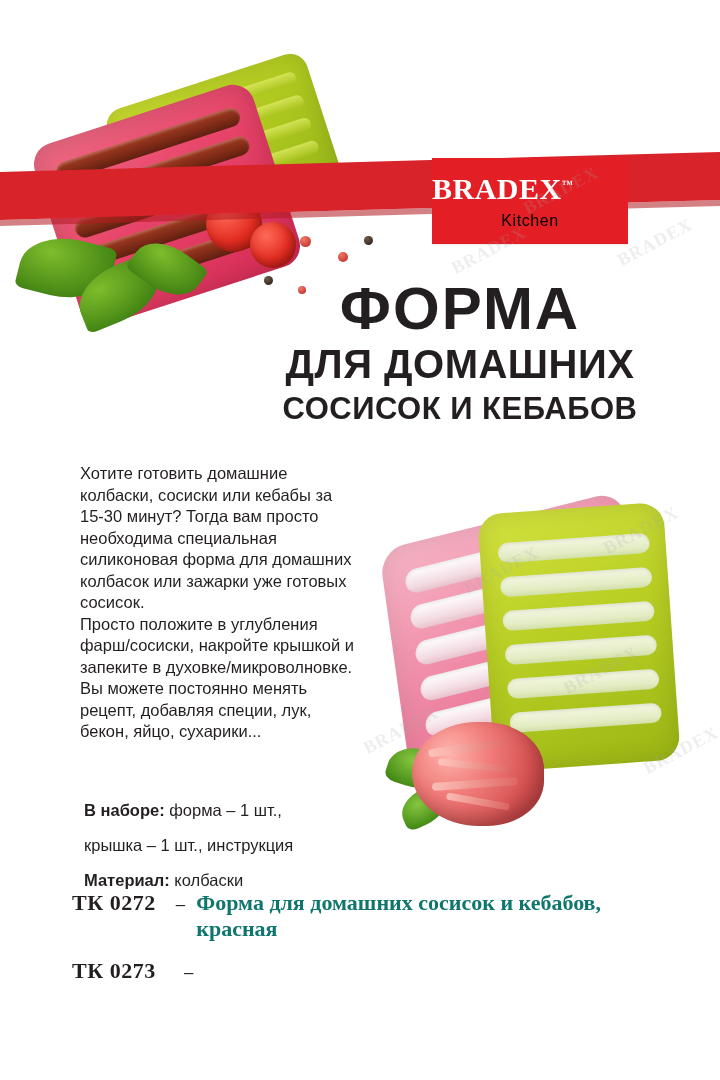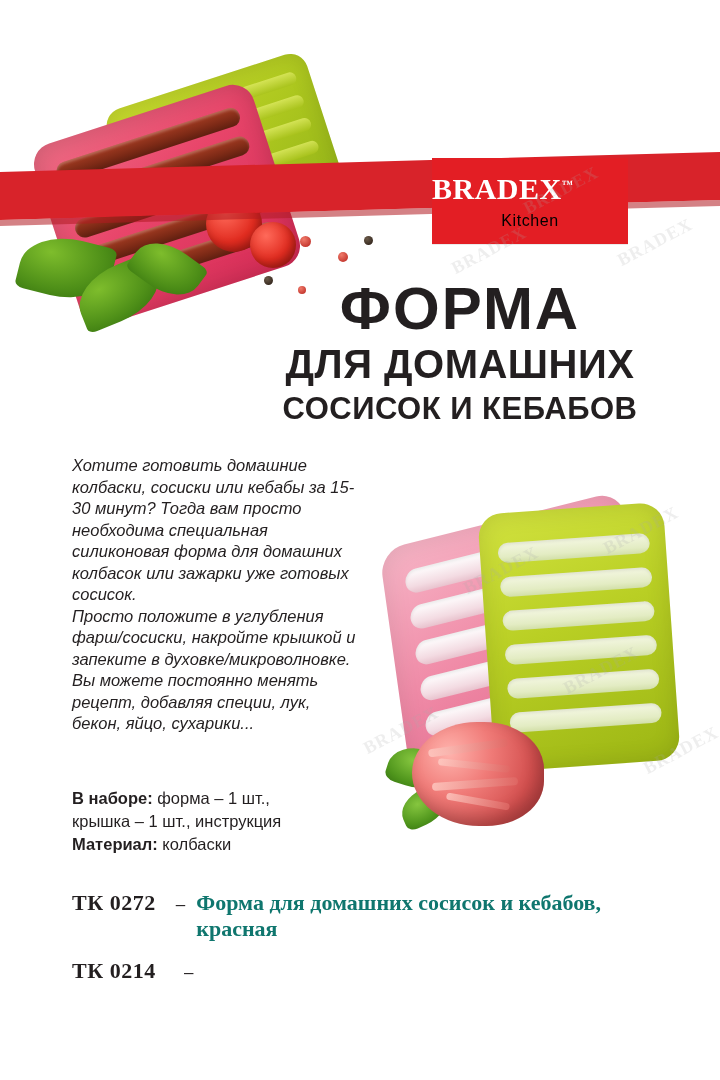--- a/index.html
+++ b/index.html
@@ -122,33 +122,33 @@
   
   .body-copy {
     position: absolute;
     left: 72px;
     top: 455px;
     width: 290px;
     font-size: 16.5px;
     line-height: 21.5px;
     color: #231f20;
   }
-  .body-copy p { margin: 0; font-style: italic; }
+  .body-copy p { margin: 8px; }
 
   
   .specs {
     position: absolute;
     left: 72px;
     top: 787px;
     width: 350px;
     font-size: 16.5px;
     line-height: 23px;
     color: #231f20;
   }
-  .specs p { margin: 0; }
+  .specs p { margin: 12px; }
   .specs b { font-weight: bold; }
 
   
   .skus {
     position: absolute;
     left: 72px;
     top: 890px;
     width: 580px;
   }
   .sku-row {
@@ -405,21 +405,21 @@
     </p>
   </div>
 
   <div class="skus">
     <div class="sku-row">
       <div class="sku-code">ТК 0272</div>
       <div class="sku-dash">–</div>
       <div class="sku-name">Форма для домашних сосисок и кебабов, красная</div>
     </div>
     <div class="sku-row">
-      <div class="sku-code">ТК 0214</div>
+      <div class="sku-code">ТК 0273</div>
       <div class="sku-dash">–</div>
     </div>
   </div>
 
   <div class="wm" style="left:520px;top:180px">BRADEX</div>
   <div class="wm" style="left:614px;top:232px">BRADEX</div>
   <div class="wm" style="left:448px;top:240px">BRADEX</div>
   <div class="wm" style="left:460px;top:560px">BRADEX</div>
   <div class="wm" style="left:600px;top:520px">BRADEX</div>
   <div class="wm" style="left:560px;top:660px">BRADEX</div>

